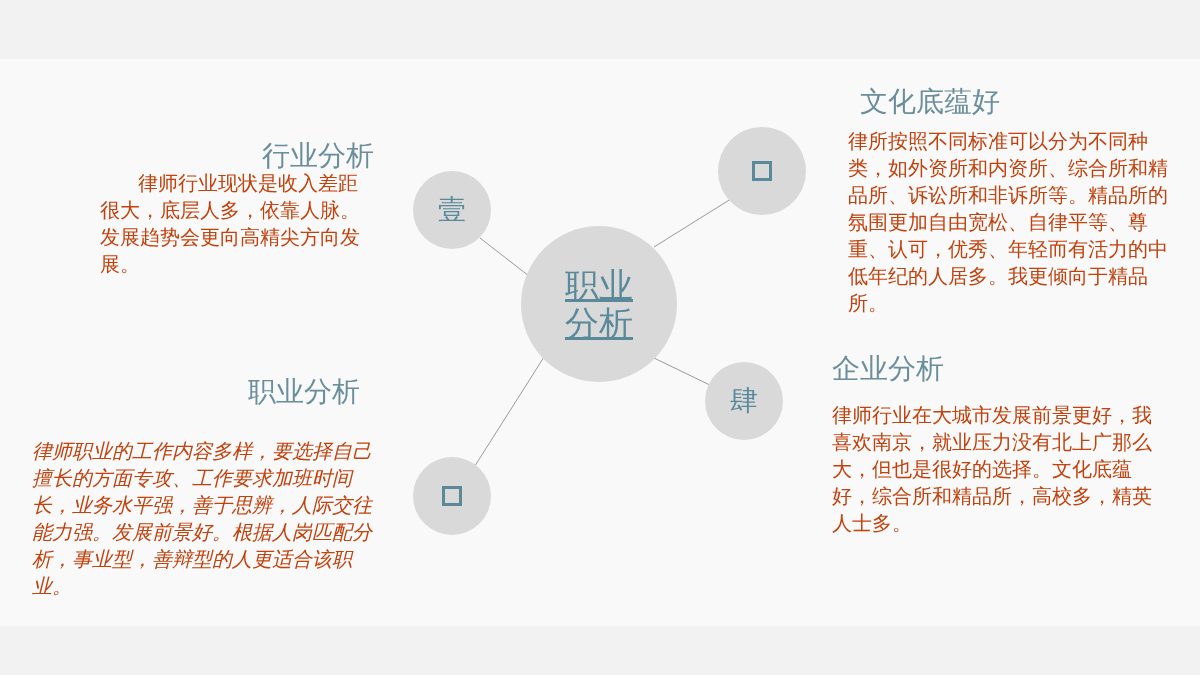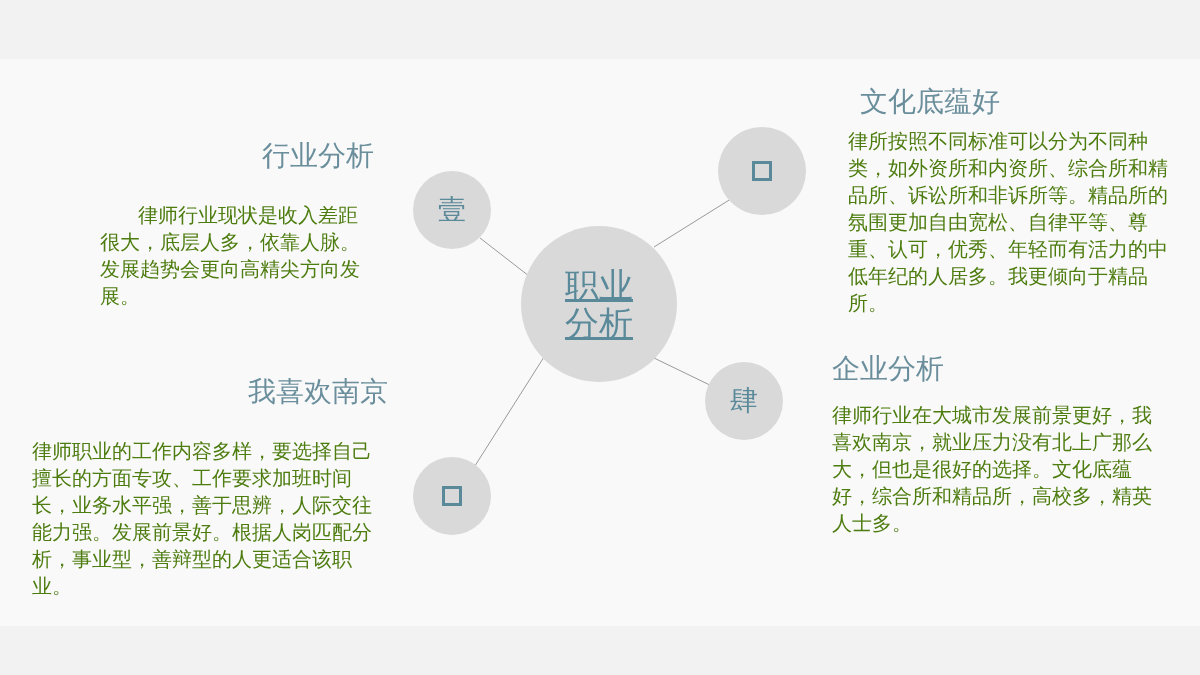--- a/index.html
+++ b/index.html
@@ -25,28 +25,28 @@
     .node.n2 { left: 718px; top: 127px; width: 88px; height: 88px; }
     .node.n3 { left: 413px; top: 457px; }
     .node.n4 { left: 705px; top: 362px; }
     .square-glyph { width: 20px; height: 20px; border: 3px solid #5a8a9a; box-sizing: border-box; }
 
     .title {
       position: absolute; color: #6a8e9c; font-size: 28px; line-height: 34px;
       white-space: nowrap;
     }
     .body {
-      position: absolute; color: #4d7c0f; font-size: 20px; line-height: 27px;
+      position: absolute; color: #c2410c; font-size: 20px; line-height: 27px;
     }
     .t1 { left: 262px; top: 115px; margin-top: 24px; }
-    .b1 { left: 100px; top: 170px; width: 275px; margin-top: 32px; }
+    .b1 { left: 100px; top: 170px; width: 275px; }
     .t2 { left: 860px; top: 85px; }
     .b2 { left: 848px; top: 128px; width: 320px; }
     .t3 { left: 248px; top: 375px; }
-    .b3 { left: 32px; top: 438px; width: 340px; }
+    .b3 { left: 32px; top: 438px; width: 340px; font-style: italic; }
     .t4 { left: 832px; top: 352px; }
     .b4 { left: 832px; top: 402px; width: 320px; }
     .indent { display: inline-block; width: 38px; }
   </style>
 </head>
 <body>
 
 <div class="slide"></div>
 
 <svg class="lines" viewBox="0 0 1200 675">
@@ -75,17 +75,17 @@
 <div class="circle node n4">
   <span>肆</span>
 </div>
 
 <div class="title t1">行业分析</div>
 <div class="body b1"><span class="indent"></span><span>律师行业现状是收入差距很大，底层人多，依靠人脉。发展趋势会更向高精尖方向发展。</span></div>
 
 <div class="title t2">文化底蕴好</div>
 <div class="body b2">律所按照不同标准可以分为不同种类，如外资所和内资所、综合所和精品所、诉讼所和非诉所等。精品所的氛围更加自由宽松、自律平等、尊重、认可，优秀、年轻而有活力的中低年纪的人居多。我更倾向于精品所。</div>
 
-<div class="title t3">我喜欢南京</div>
+<div class="title t3">职业分析</div>
 <div class="body b3">律师职业的工作内容多样，要选择自己擅长的方面专攻、工作要求加班时间长，业务水平强，善于思辨，人际交往能力强。发展前景好。根据人岗匹配分析，事业型，善辩型的人更适合该职业。</div>
 
 <div class="title t4">企业分析</div>
 <div class="body b4">律师行业在大城市发展前景更好，我喜欢南京，就业压力没有北上广那么大，但也是很好的选择。文化底蕴好，综合所和精品所，高校多，精英人士多。</div>
 
 </body></html>

